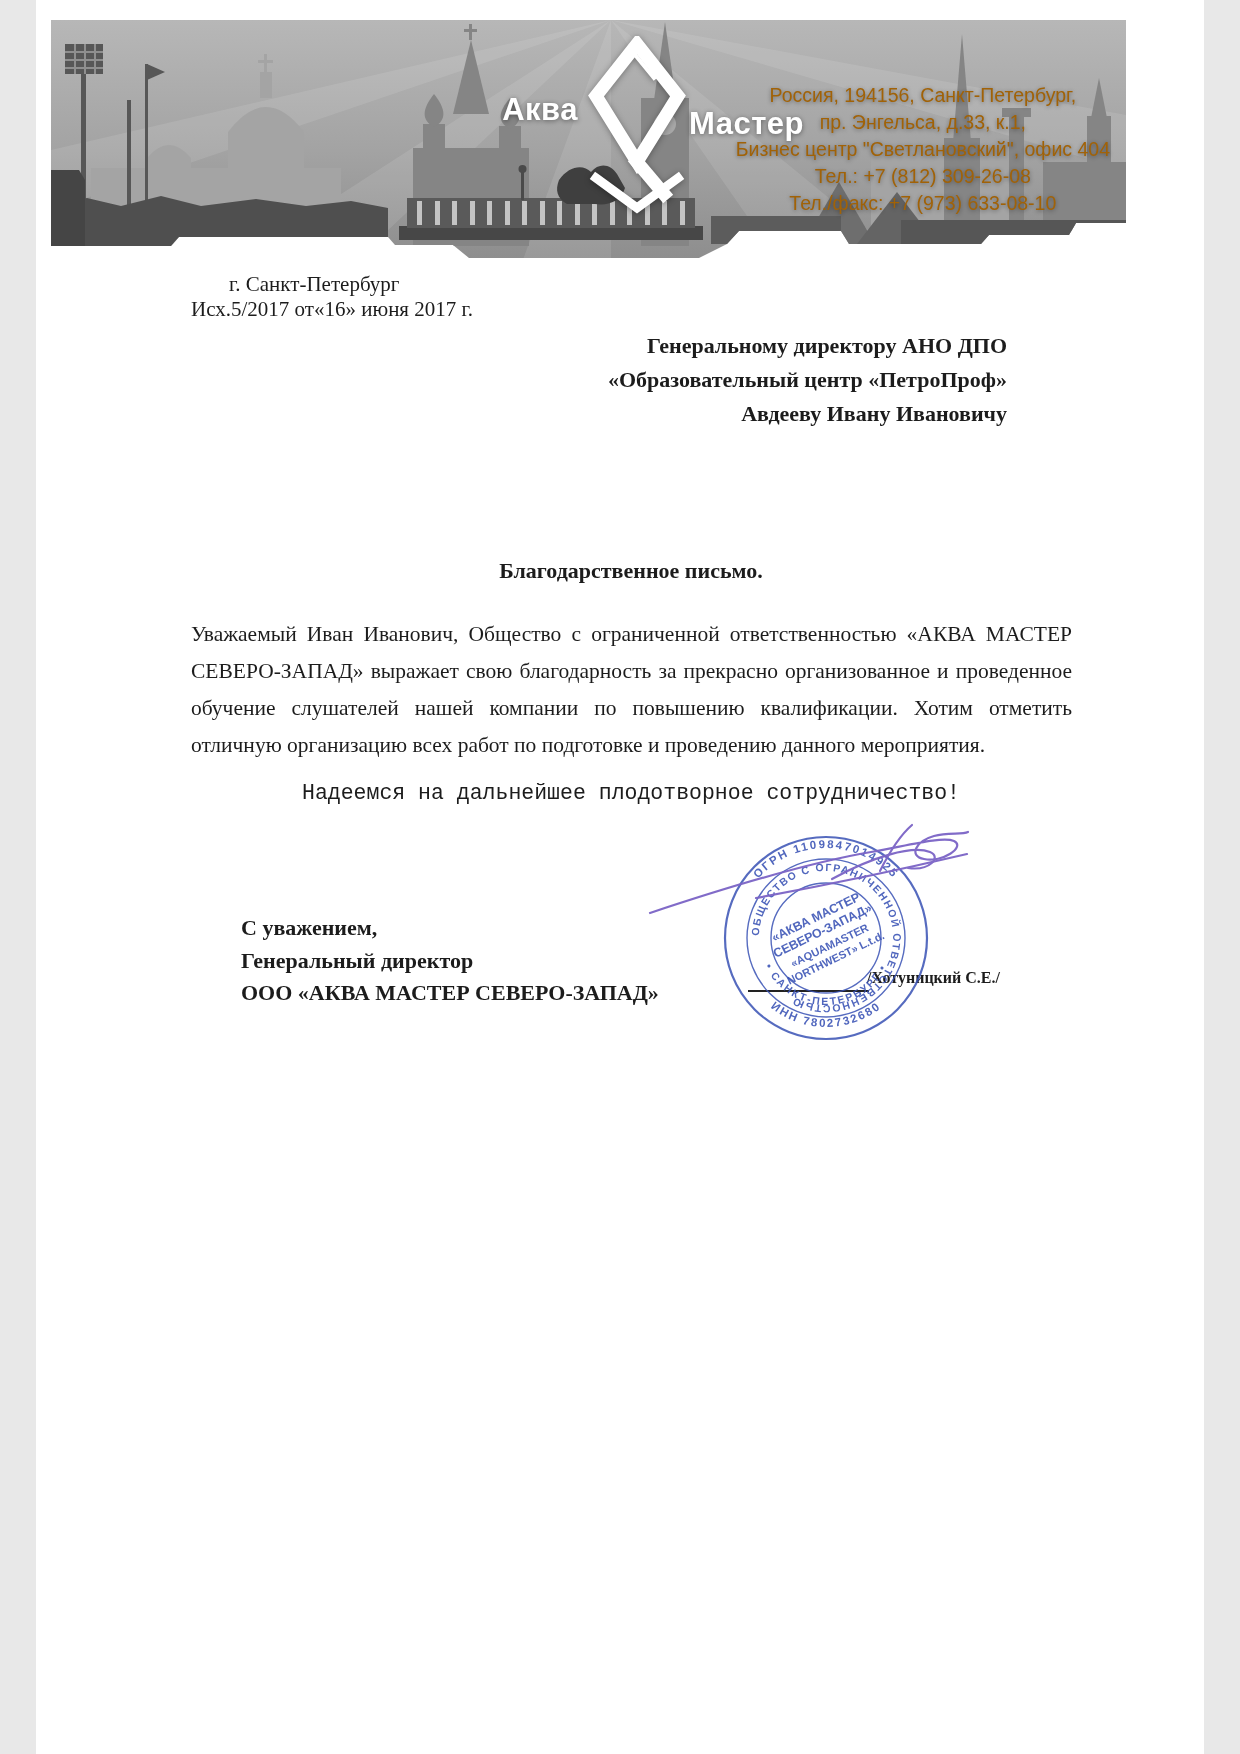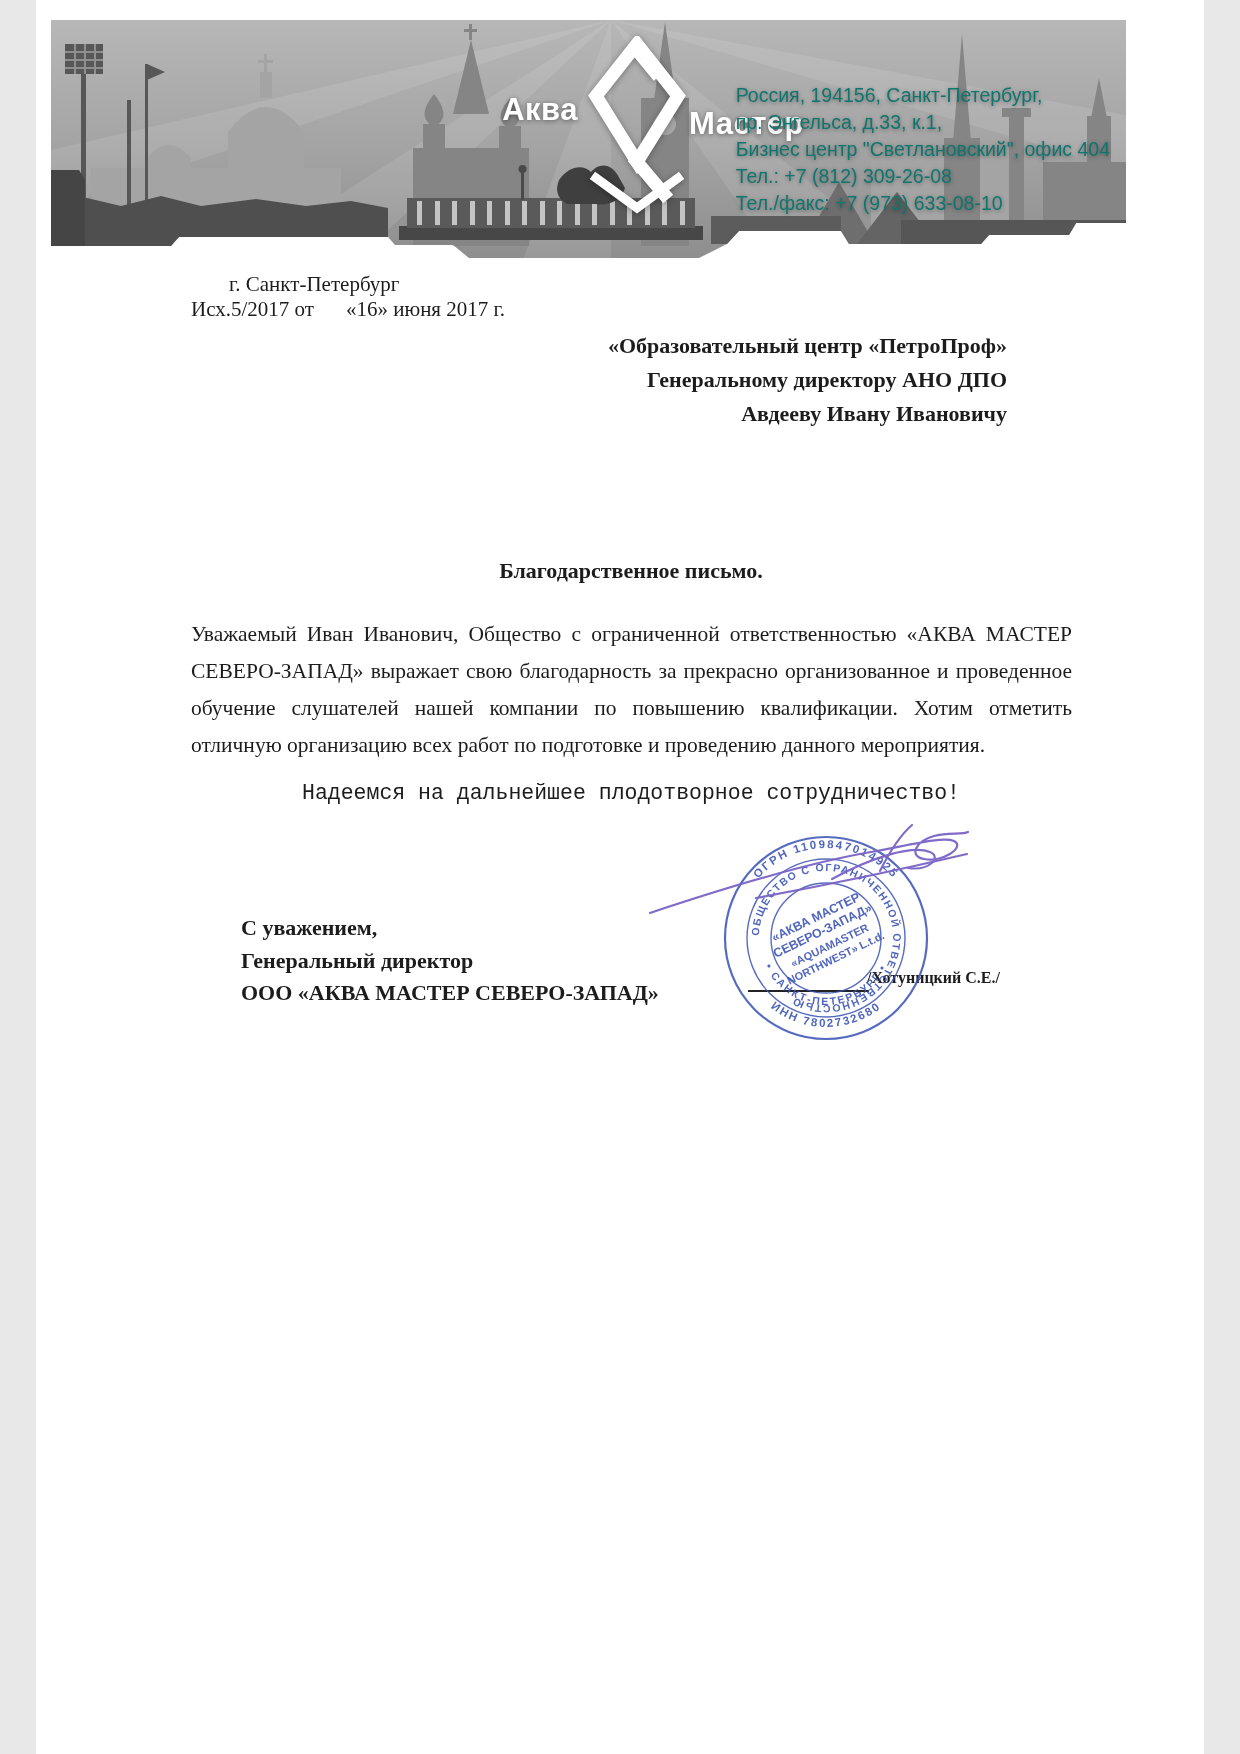--- a/index.html
+++ b/index.html
@@ -13,29 +13,29 @@
   .banner svg.skyline{position:absolute;left:0;top:0;}
   .logo-word{
     position:absolute;font-family:"Liberation Sans", sans-serif;
     font-weight:700;font-size:31px;color:#ffffff;letter-spacing:.5px;
     text-shadow:0 1px 5px rgba(0,0,0,.45);
   }
   .logo-left{left:415px;top:72px;width:112px;text-align:right;}
   .logo-right{left:638px;top:86px;text-align:center;}
   .logo-emblem{position:absolute;left:537px;top:16px;filter:drop-shadow(0 1px 3px rgba(0,0,0,.35));}
   .contact{
-    position:absolute;right:16px;top:62px;text-align:left;
+    position:absolute;right:16px;top:62px;text-align:center;
     font-family:"Liberation Sans", sans-serif;font-weight:500;
-    font-size:19.5px;line-height:27px;color:#0f766e;
+    font-size:19.5px;line-height:27px;color:#a16207;
     text-shadow:0 1px 4px rgba(0,0,0,.4);
   }
   
   .meta-row{position:absolute;left:155px;top:272px;width:880px;display:flex;justify-content:space-between;font-size:21px;flex-direction:column;}
   .meta-city{margin-left:38px;}
-  .meta-ref{padding-right:24px;display:flex;gap:32px;}
+  .meta-ref{padding-right:24px;display:flex;gap:0;}
   .addressee{position:absolute;right:197px;top:329px;text-align:right;font-weight:700;font-size:22px;line-height:34px;}
   .letter-title{position:absolute;left:155px;top:558px;width:880px;margin:0;text-align:center;font-weight:700;font-size:22px;}
   .body-par{
     position:absolute;left:155px;top:616px;width:881px;margin:0;
     font-size:21.5px;line-height:37px;text-align:justify;
   }
   .closing-line{position:absolute;left:155px;top:781px;width:880px;margin:0;text-align:center;font-size:21.5px;font-family:Liberation Mono, monospace;}
   .sign-block{position:absolute;left:205px;top:912px;font-weight:700;font-size:22px;line-height:32.5px;}
   .signee{position:absolute;left:831px;top:969px;font-weight:700;font-size:16px;}
   .sign-line{position:absolute;left:712px;top:990px;width:121px;border-top:2px solid #222;}
@@ -175,22 +175,22 @@
 
   <div class="meta-row">
     <span class="meta-city">г. Санкт-Петербург</span>
     <span class="meta-ref">
       <span>Исх.5/2017 от</span>
       <span>«16» июня 2017 г.</span>
     </span>
   </div>
 
   <div class="addressee">
+    <div>Генеральному директору АНО ДПО</div>
     <div>«Образовательный центр «ПетроПроф»</div>
-    <div>Генеральному директору АНО ДПО</div>
     <div>Авдееву Ивану Ивановичу</div>
   </div>
 
   <h1 class="letter-title">Благодарственное письмо.</h1>
   <p class="body-par">Уважаемый Иван Иванович, Общество с ограниченной ответственностью «АКВА МАСТЕР СЕВЕРО-ЗАПАД» выражает свою благодарность за прекрасно организованное и проведенное обучение слушателей нашей компании по повышению квалификации. Хотим отметить отличную организацию всех работ по подготовке и проведению данного мероприятия.</p>
   <p class="closing-line">Надеемся на дальнейшее плодотворное сотрудничество!</p>
 
   <div class="sign-block">
     <div>С уважением,</div>
     <div>Генеральный директор</div>

